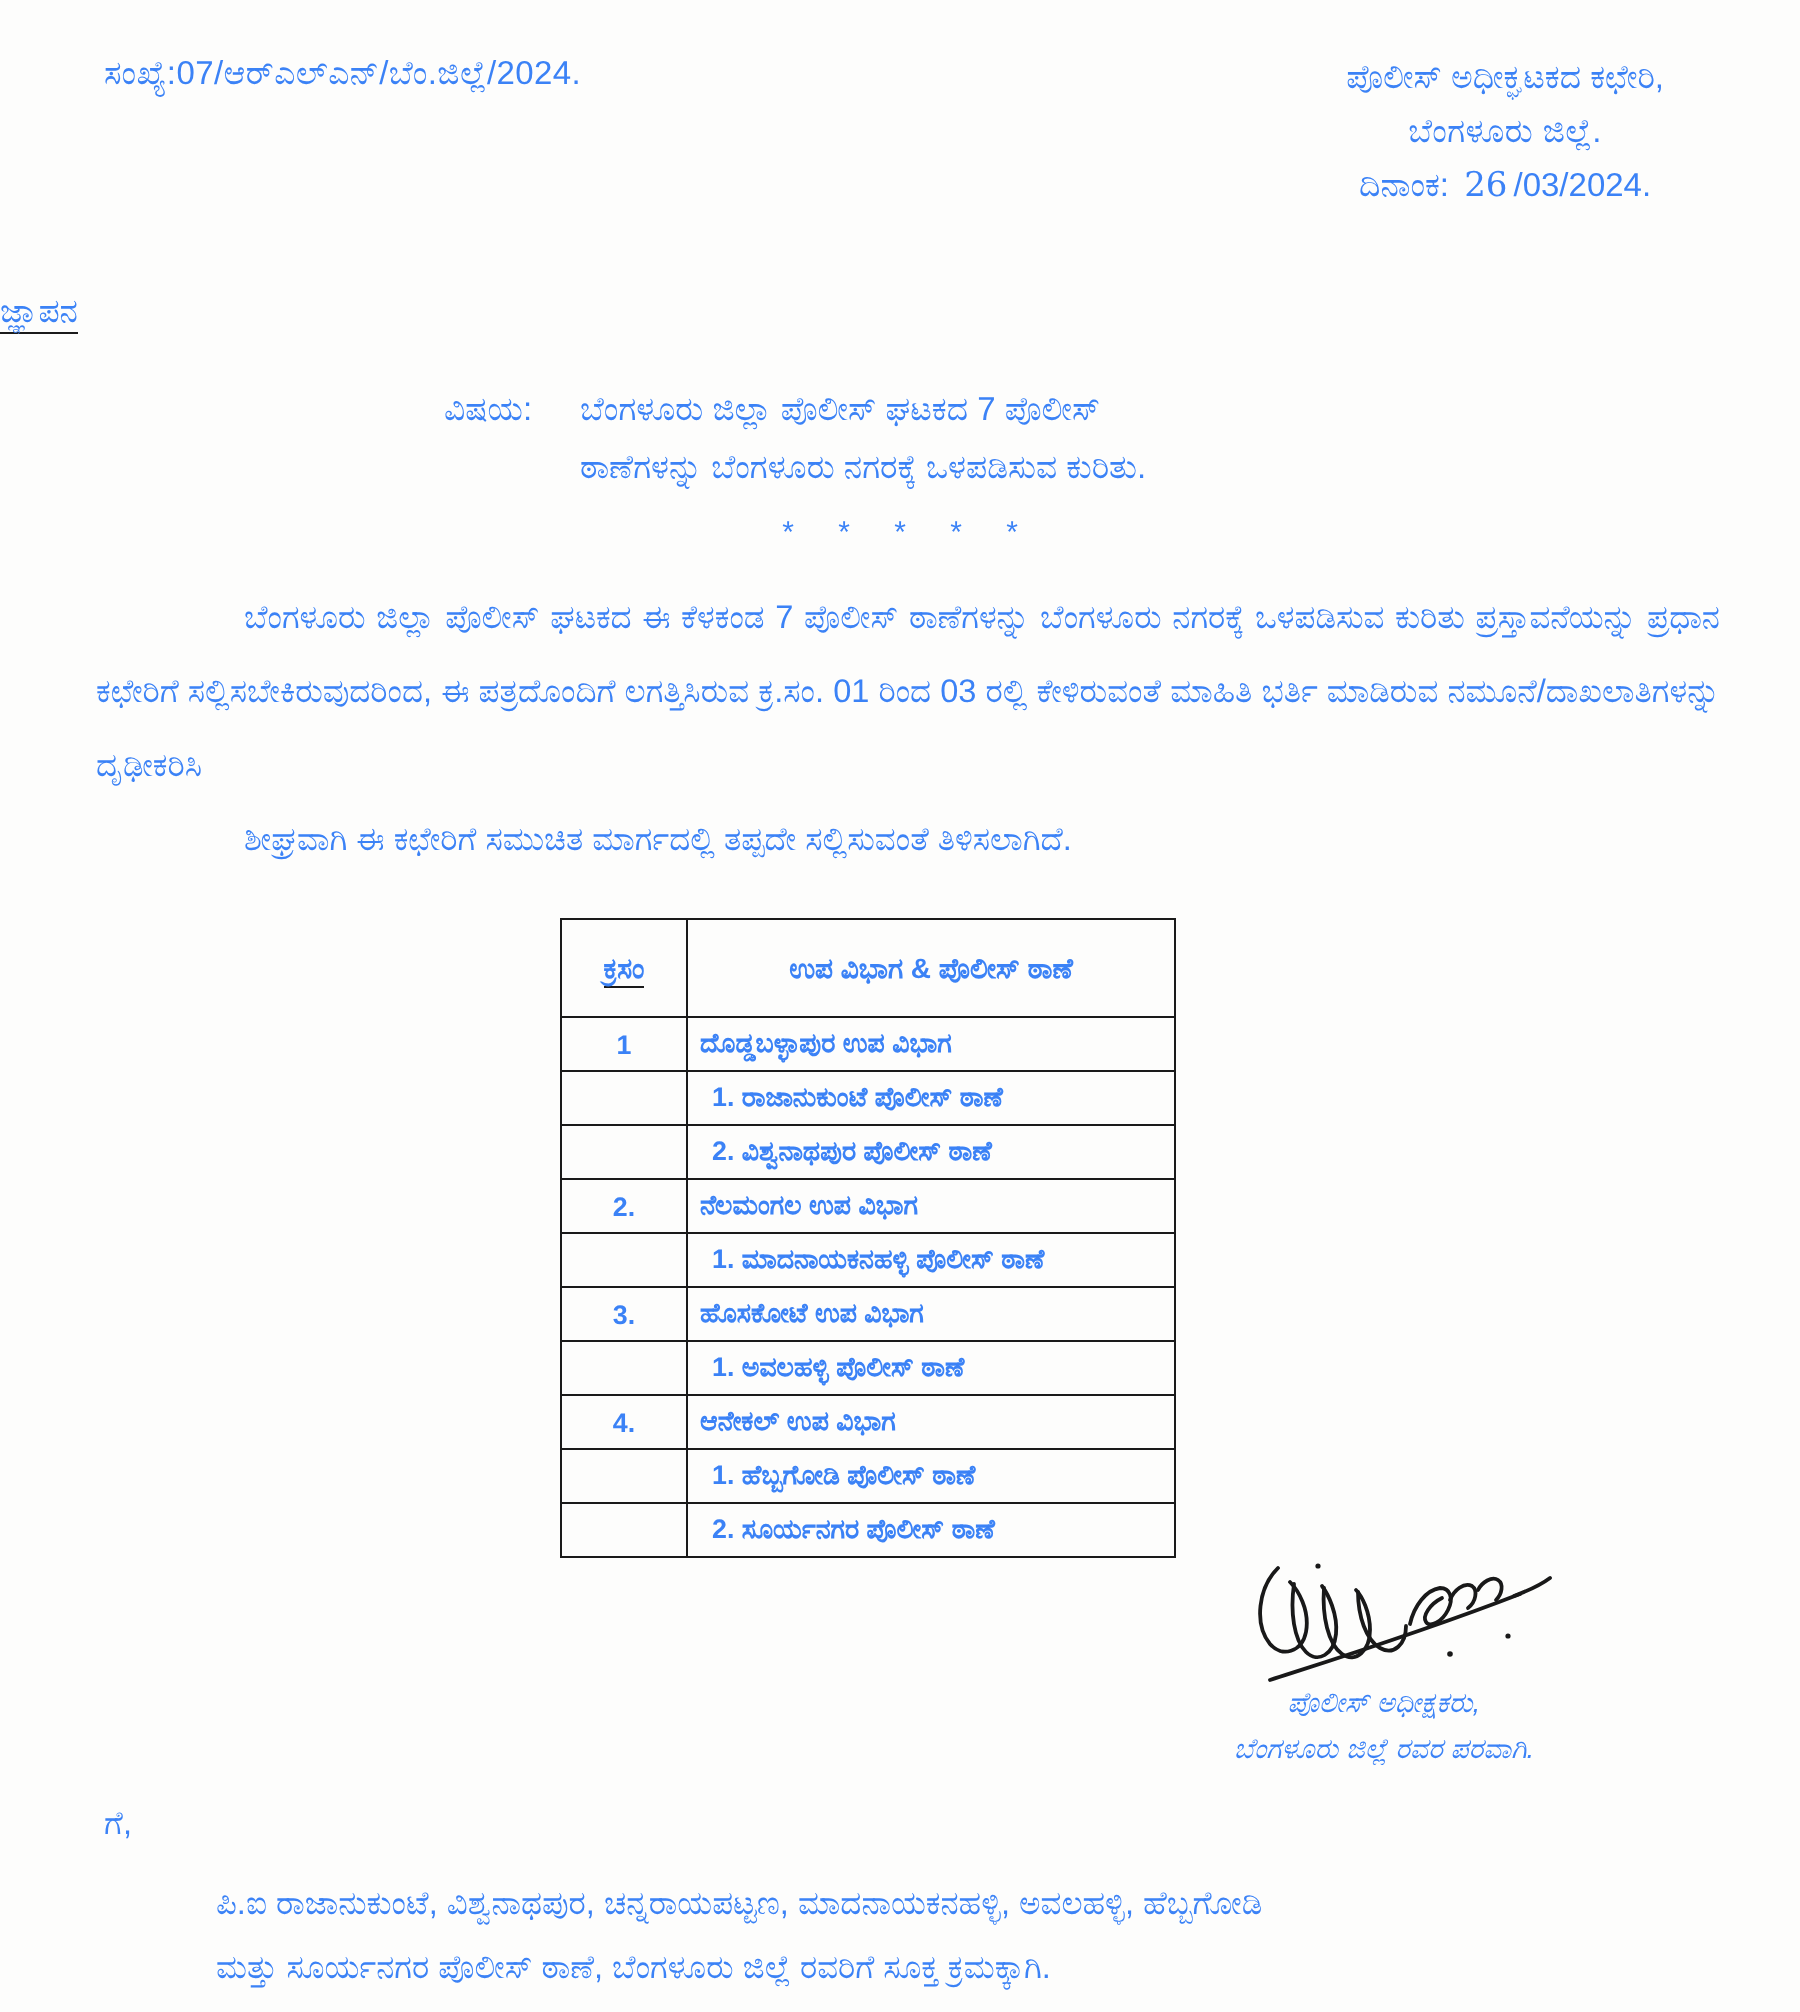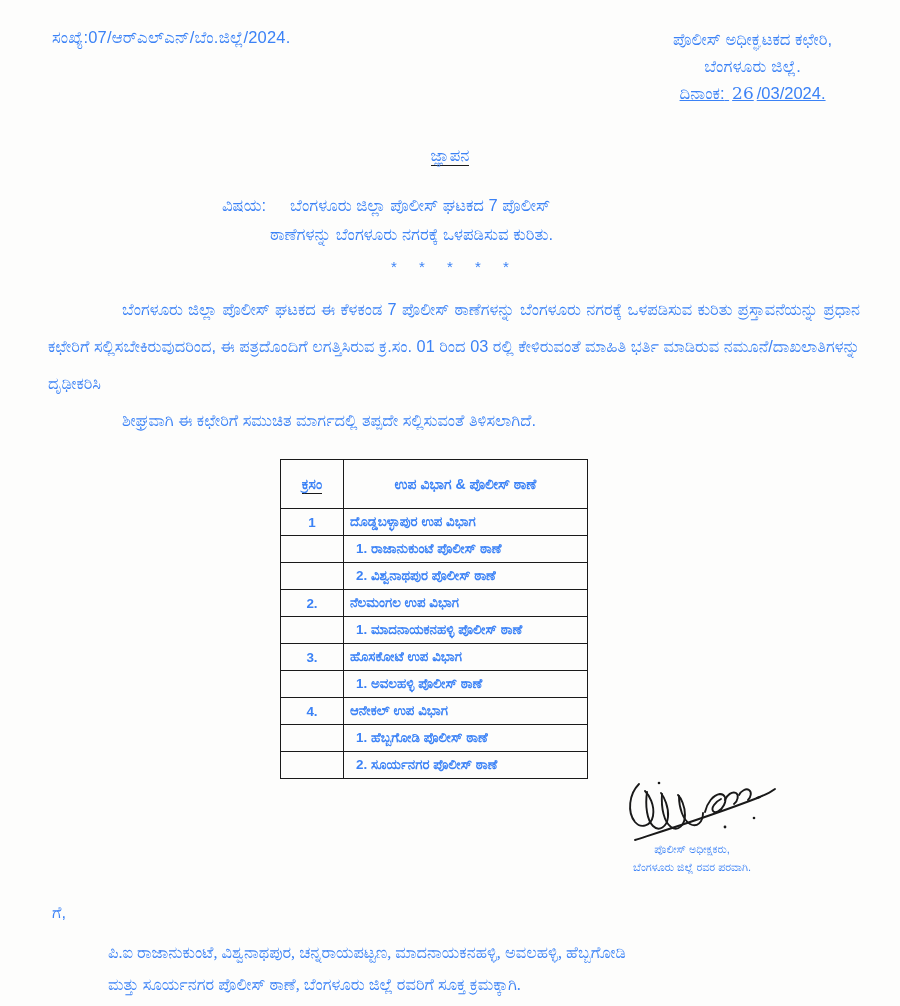--- a/index.html
+++ b/index.html
@@ -32,55 +32,54 @@
     top: 26px;
     text-align: center;
     font-size: 16.5px;
     line-height: 1.62;
     white-space: nowrap;
   }
   .office-line2 { letter-spacing: .2px; text-align: center; }
   .date-line {
     margin-top: 1px;
     white-space: nowrap;
-    text-decoration: underline;
   }
   .date-hand {
     font-family: "DejaVu Serif", serif;
     font-size: 17px;
     padding: 0 3px;
   }
 
   
   .doc-title {
     position: absolute;
     left: 0;
     right: 0;
     top: 146px;
-    text-align: center;
-    font-size: 16.5px;
+    font-size: 16.5px;
+    font-family: Liberation Serif, serif;
   }
   .doc-title span {
     border-bottom: 1.3px solid #1b1b1b;
     padding-bottom: 1px;
   }
 
   
   .subject {
     position: absolute;
     left: 198px;
     top: 191px;
     font-size: 16.5px;
     line-height: 1.78;
   }
   .subject-row { display: flex; text-align: center; }
   .subject-label { width: 92px; flex: none; }
   .subject-text { }
   .subject-cont {
-    margin-left: 72px;
+    margin-left: 92px;
   }
 
   
   .stars {
     position: absolute;
     left: 0;
     right: 0;
     top: 258px;
     text-align: center;
     font-size: 15px;
@@ -149,41 +148,42 @@
     height: 66px;
     position: relative;
     margin-bottom: -4px;
   }
   .signature-mark svg {
     position: absolute;
     right: 36px;
     top: 0;
   }
   .sign-title {
-    font-size: 11px;
+    font-size: 14px;
     line-height: 1.66;
     white-space: nowrap;
+    font-style: italic;
   }
 
   
   .to-label {
     position: absolute;
     left: 52px;
     top: 903px;
     font-size: 16.3px;
   }
   .recipients {
     position: absolute;
     left: 108px;
     top: 937px;
     width: 752px;
     font-size: 16.3px;
     line-height: 1.95;
   }
-  .recipients div { white-space: nowrap; font-family: Liberation Serif, serif; }
+  .recipients div { white-space: nowrap; }
 </style>
 </head>
 <body>
 
 <div class="page">
 
   <div class="ref-no">ಸಂಖ್ಯೆ:07/ಆರ್‌ಎಲ್‌ಎನ್‌/ಬೆಂ.ಜಿಲ್ಲೆ/2024.</div>
 
   <div class="office-block">
     <div>ಪೊಲೀಸ್ ಅಧೀಕ್ಘಟಕದ ಕಛೇರಿ,</div>

